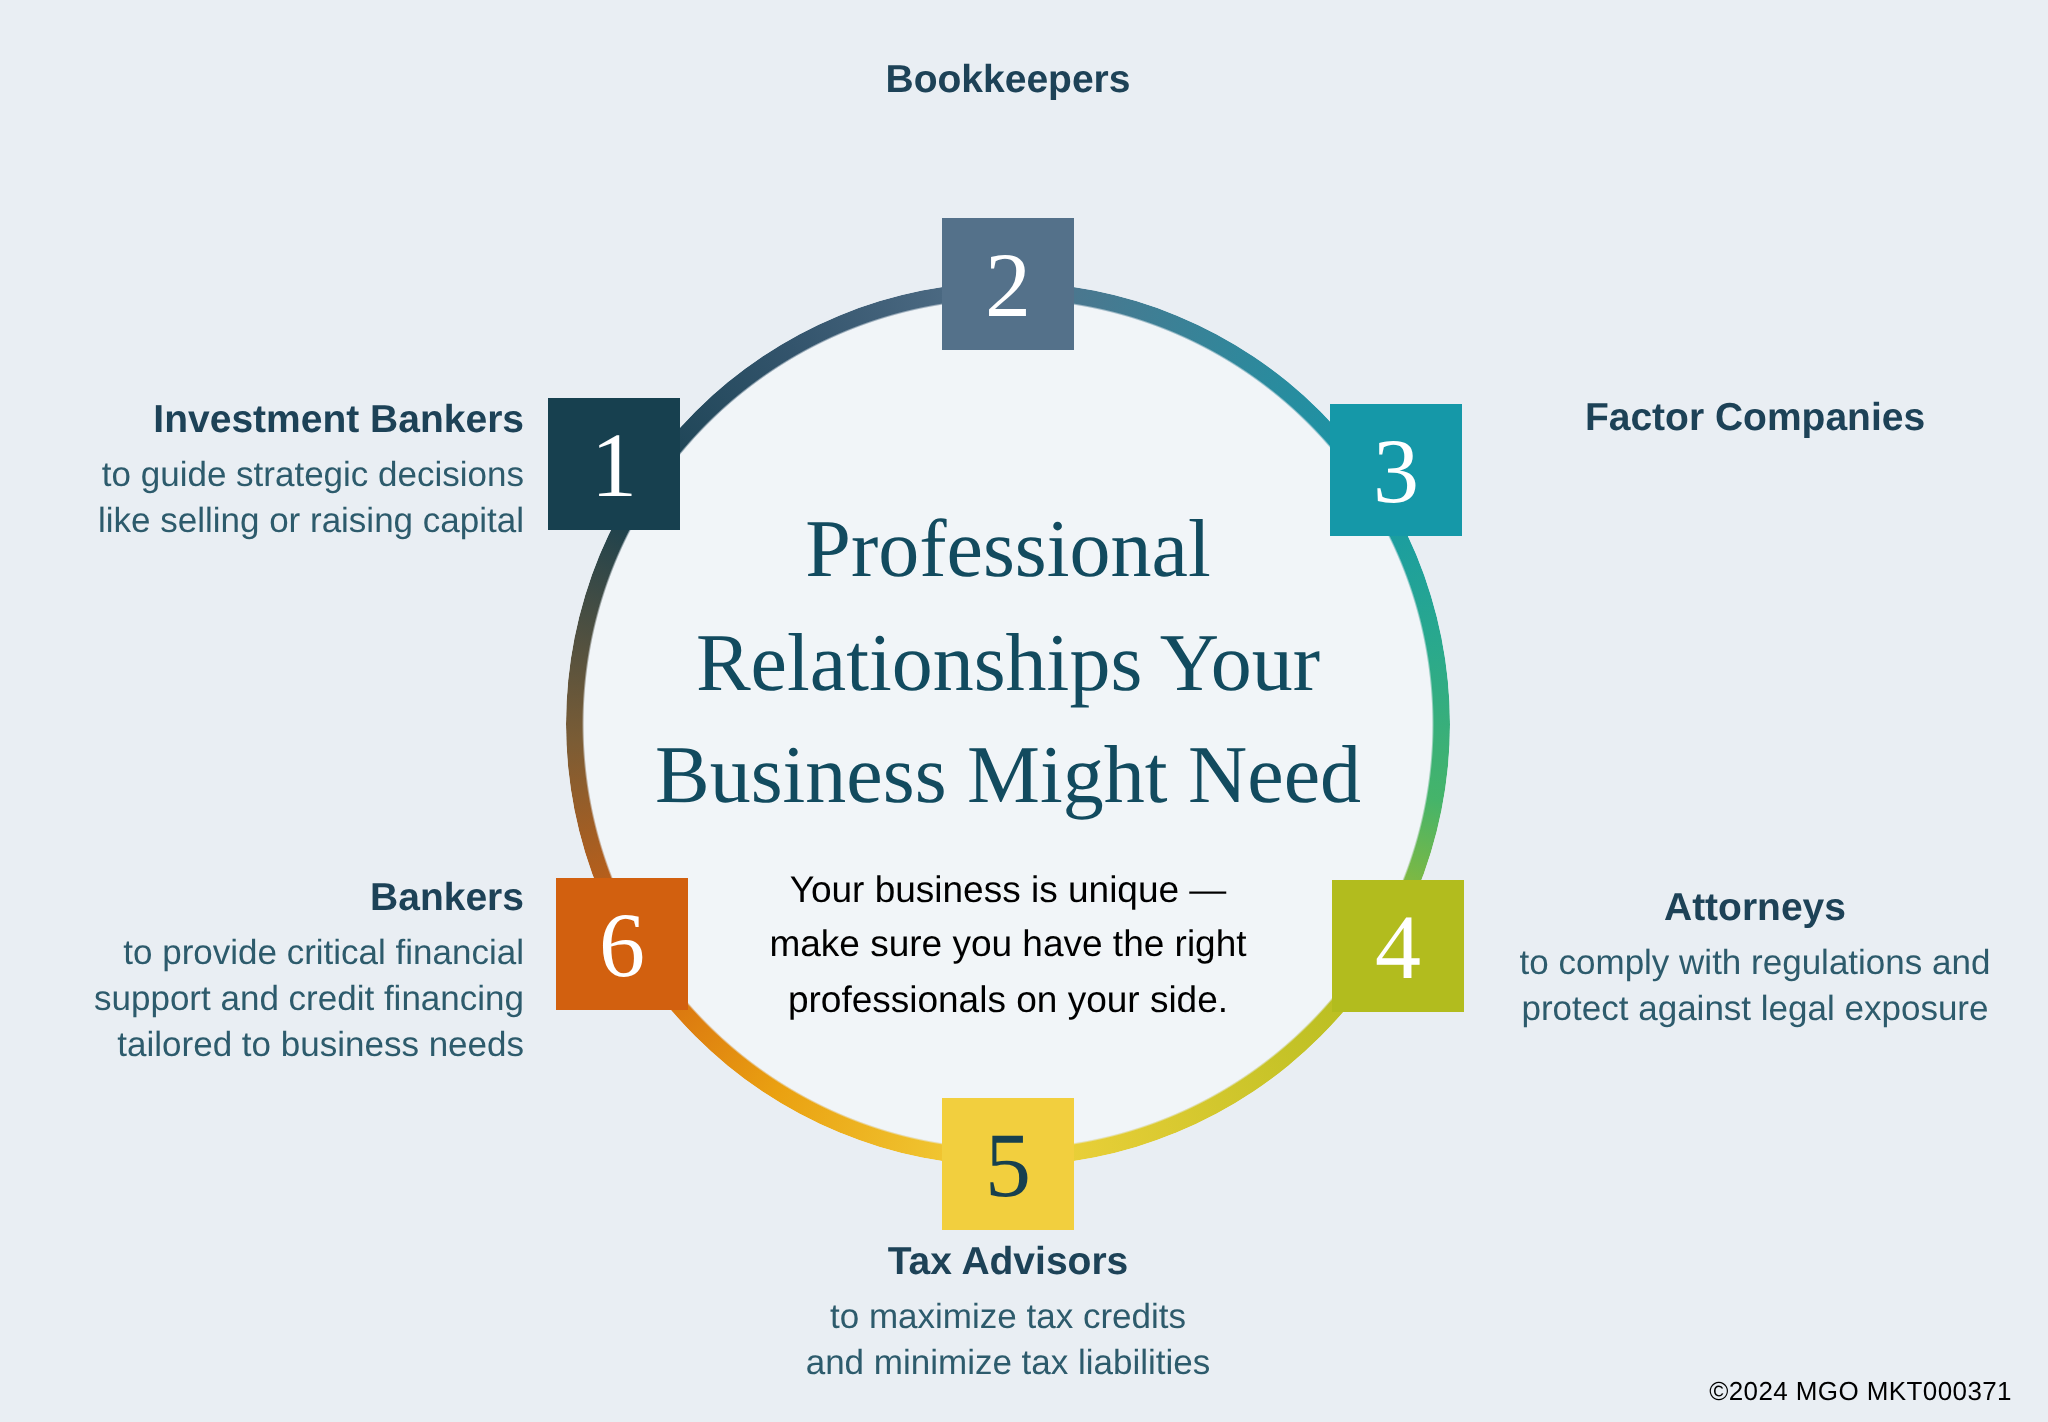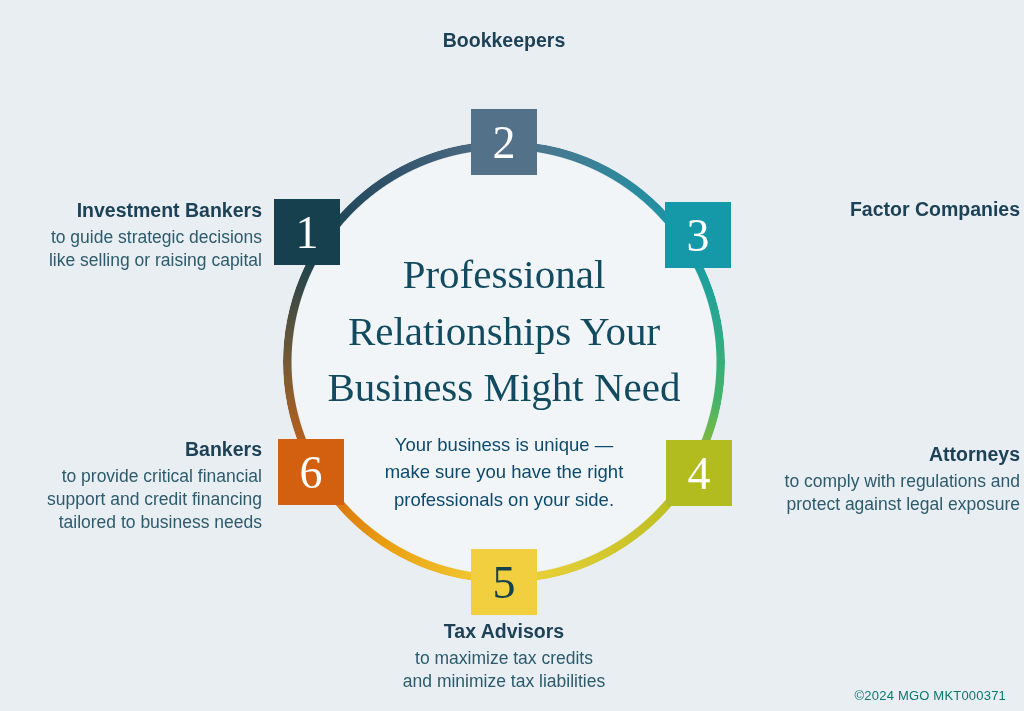--- a/index.html
+++ b/index.html
@@ -20,34 +20,34 @@
   .num-box{
     position:absolute;width:66px;height:66px;
     display:flex;align-items:center;justify-content:center;
     font-family:"Liberation Serif","DejaVu Serif",serif;
     font-size:46px;color:#ffffff;
   }
   .label{position:absolute;color:#2d5b6c;font-size:17.5px;line-height:1.32;}
   .label .ttl{font-weight:700;font-size:19.5px;color:#1d4257;margin-bottom:2px;}
   .label .dsc{white-space:pre-line;}
   .align-r{text-align:right;}
-  .align-l{text-align:right;}
+  .align-l{text-align:center;}
   .align-c{text-align:center;}
   .center-text{
     position:absolute;left:304px;top:246px;width:400px;text-align:center;
   }
   .center-title{
     font-family:Liberation Serif, serif;
     font-size:41px;line-height:1.38;color:#124b5f;white-space:pre-line;
   }
   .center-sub{
-    margin-top:15px;font-size:18.5px;line-height:1.5;color:#0c4a6e;white-space:pre-line;
+    margin-top:15px;font-size:18.5px;line-height:1.5;color:#000000;white-space:pre-line;
   }
   .footer{
-    position:absolute;right:18px;bottom:8px;font-size:13px;color:#0f766e;letter-spacing:.2px;
+    position:absolute;right:18px;bottom:8px;font-size:13px;color:#000000;letter-spacing:.2px;
   }
 </style>
 </head>
 <body>
 
 <div class="canvas">
 
   <div class="inner-circle"></div>
   <div class="ring" style="background: conic-gradient(rgb(84, 113, 138) 0deg, rgb(21, 152, 168) 57deg, rgb(42, 169, 140) 80deg, rgb(69, 180, 106) 100deg, rgb(178, 188, 30) 122deg, rgb(242, 210, 60) 180deg, rgb(234, 161, 17) 212deg, rgb(210, 96, 15) 240deg, rgb(122, 92, 53) 268deg, rgb(23, 64, 79) 300deg, rgb(51, 84, 108) 330deg, rgb(84, 113, 138) 360deg);"></div>
 

